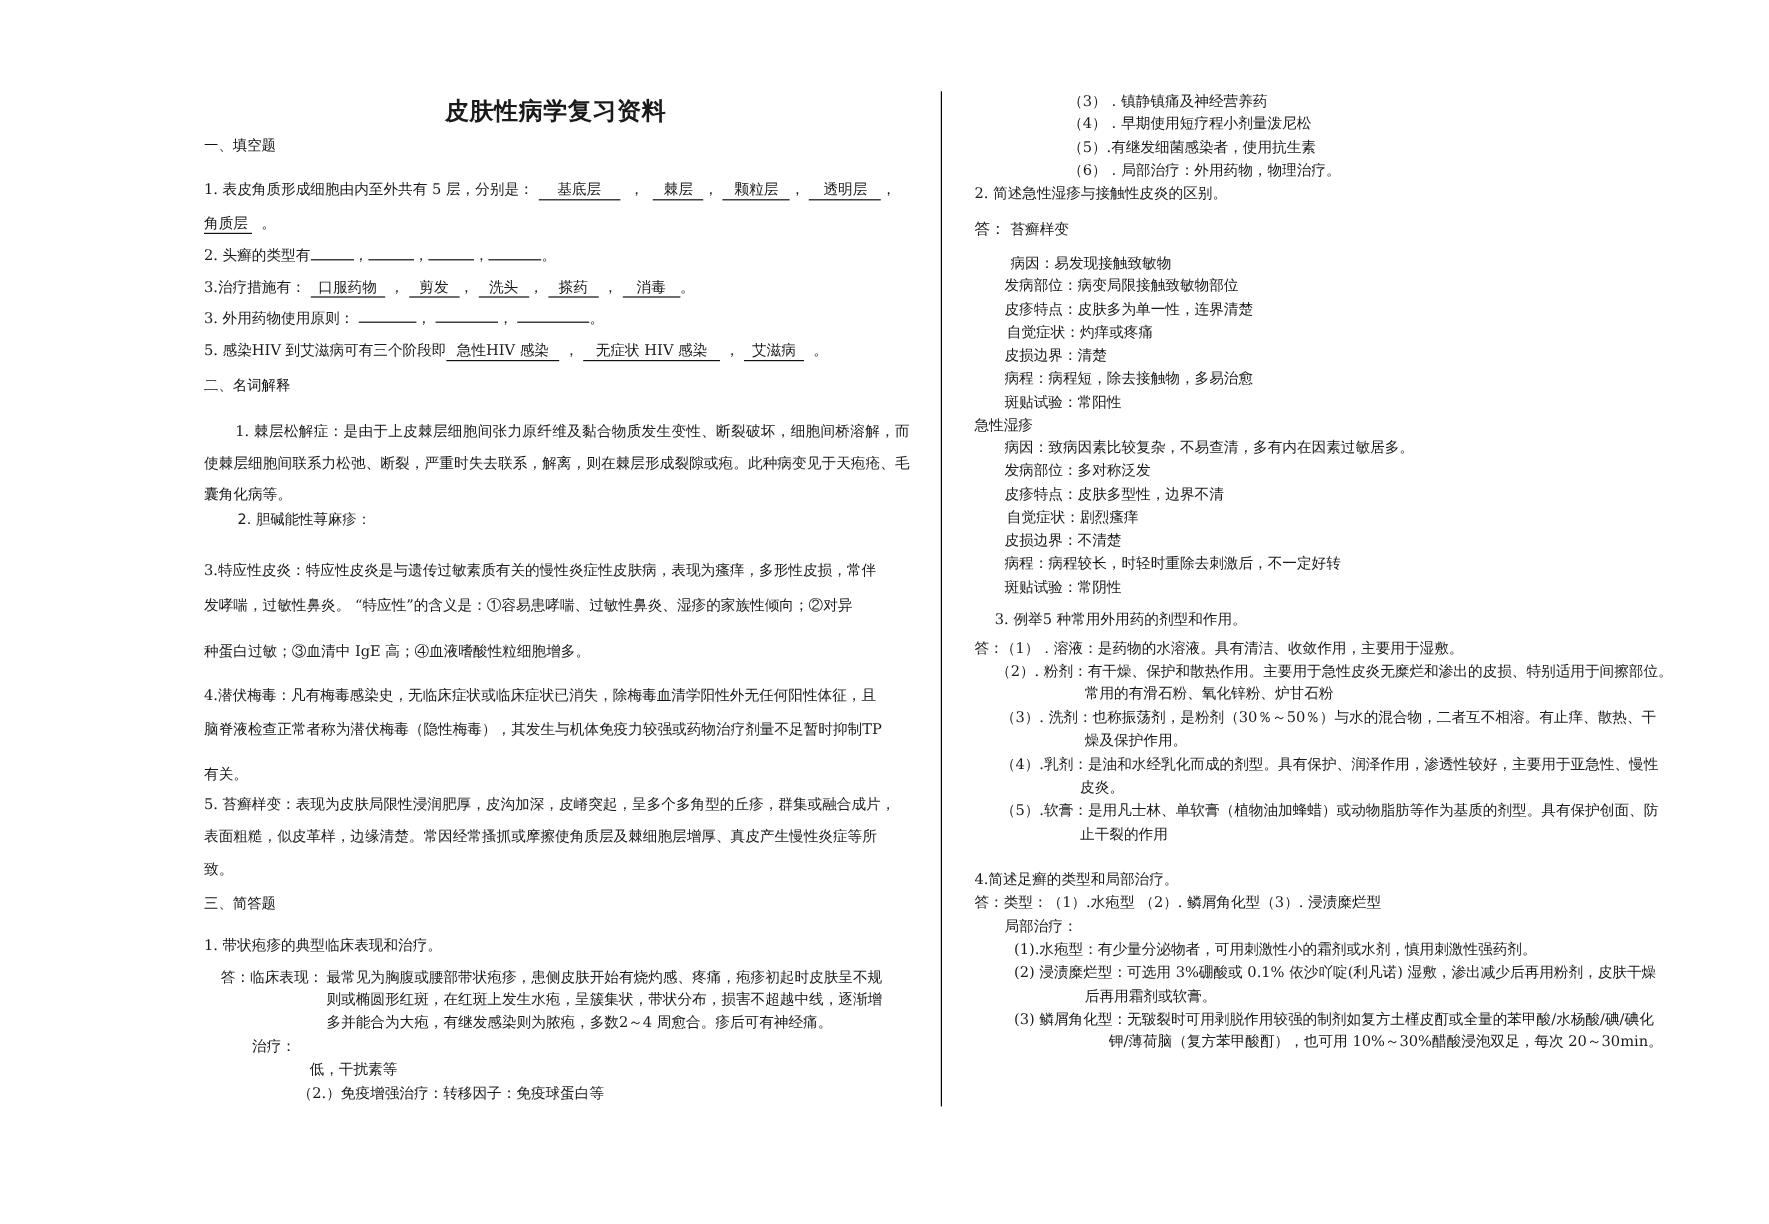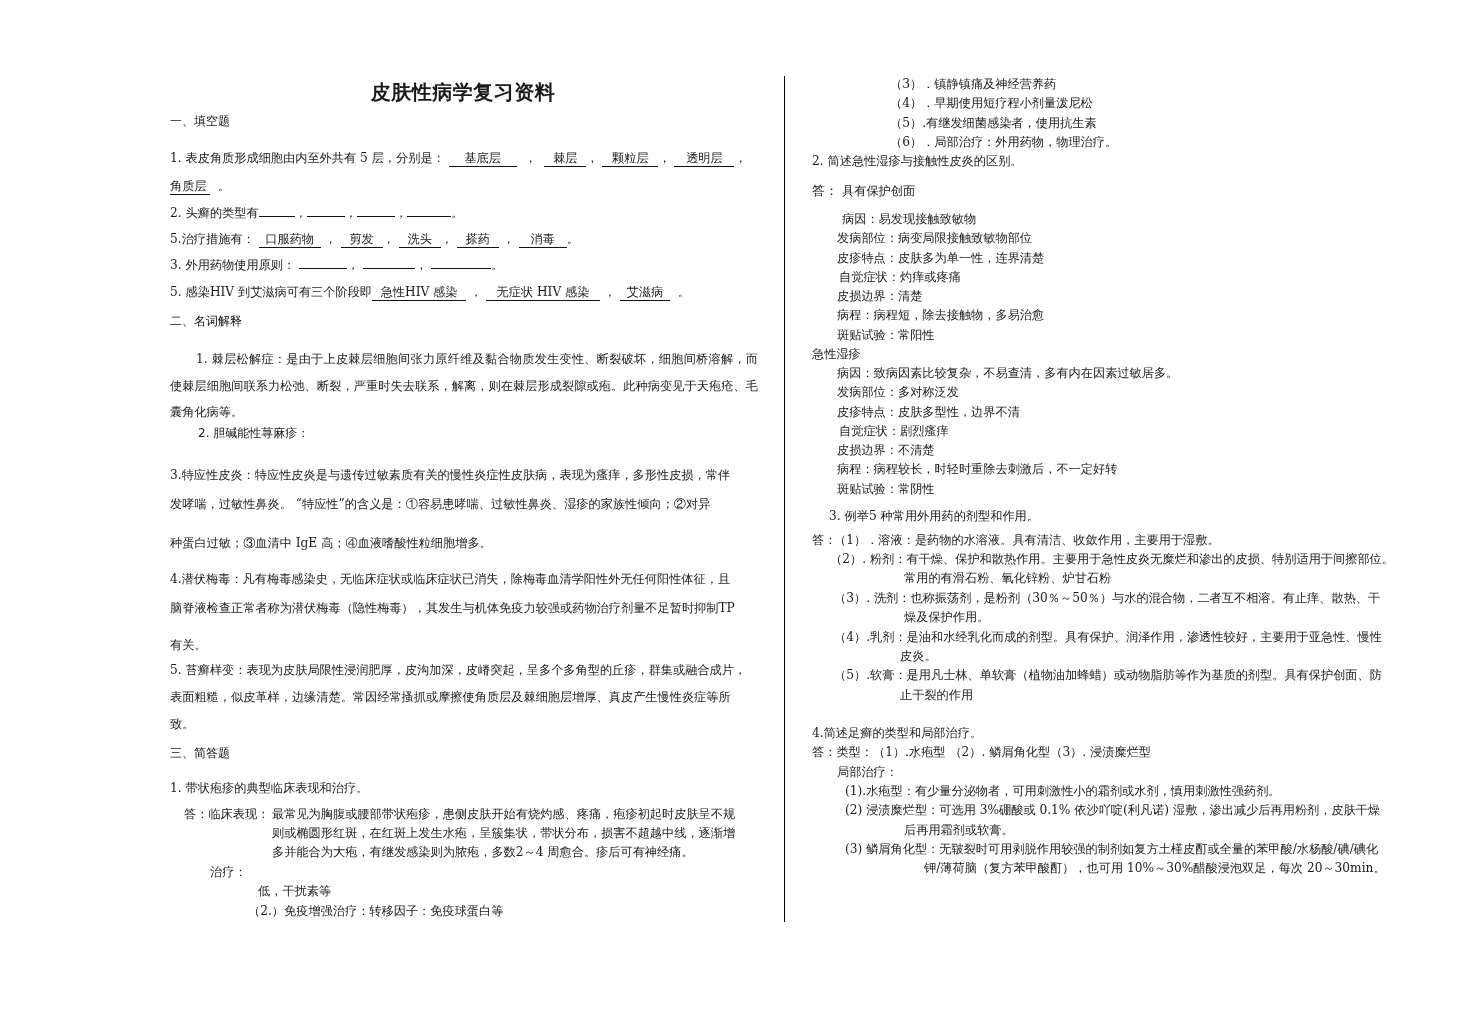--- a/index.html
+++ b/index.html
@@ -54,21 +54,21 @@
     <div class="line" style="top:104px;">
       <span class="blank" style="width:40px; text-align:left; padding:0;">角质层</span>
       <span>&nbsp;</span><span>。</span>
     </div>
 
     <div class="line" style="top:131px;">
       <span>2. 头癣的类型有</span><span class="blank" style="width:32px;"></span>，<span class="blank" style="width:34px;"></span>，<span class="blank" style="width:34px;"></span>，<span class="blank" style="width:40px;"></span><span>。</span>
     </div>
 
     <div class="line" style="top:157px;">
-      <span>5.治疗措施有：</span>
+      <span>3.治疗措施有：</span>
       <span class="blank" style="width:58px;">口服药物</span> ，
       <span class="blank" style="width:38px;">剪发</span>，
       <span class="blank" style="width:38px;">洗头</span>，
       <span class="blank" style="width:38px;">搽药</span> ，
       <span class="blank" style="width:44px;">消毒</span><span>。</span>
     </div>
 
     <div class="line" style="top:183px;">
       <span>3. 外用药物使用原则：</span>
       <span class="blank" style="width:44px;"></span>，
@@ -117,21 +117,21 @@
 
   <div class="col-right">
     <div class="rl" style="top:0; left:78px;">（3）．镇静镇痛及神经营养药</div>
     <div class="rl" style="top:19px; left:78px;">（4）．早期使用短疗程小剂量泼尼松</div>
     <div class="rl" style="top:39px; left:78px;">（5）.有继发细菌感染者，使用抗生素</div>
     <div class="rl" style="top:58px; left:78px;">（6）．局部治疗：外用药物，物理治疗。</div>
 
     <div class="rl" style="top:77px; left:0;">2. 简述急性湿疹与接触性皮炎的区别。</div>
 
     <div class="rl" style="top:106px; left:0; font-size:13px;">答：</div>
-    <div class="rl" style="top:107px; left:30px;">具有保护创面</div>
+    <div class="rl" style="top:107px; left:30px;">苔癣样变</div>
 
     <div class="rl" style="top:135px; left:30px;">病因：易发现接触致敏物</div>
     <div class="rl" style="top:154px; left:25px;">发病部位：病变局限接触致敏物部位</div>
     <div class="rl" style="top:174px; left:25px;">皮疹特点：皮肤多为单一性，连界清楚</div>
     <div class="rl" style="top:193px; left:27px;">自觉症状：灼痒或疼痛</div>
     <div class="rl" style="top:212px; left:25px;">皮损边界：清楚</div>
     <div class="rl" style="top:231px; left:25px;">病程：病程短，除去接触物，多易治愈</div>
     <div class="rl" style="top:251px; left:25px;">斑贴试验：常阳性</div>
 
     <div class="rl" style="top:270px; left:0;">急性湿疹</div>

